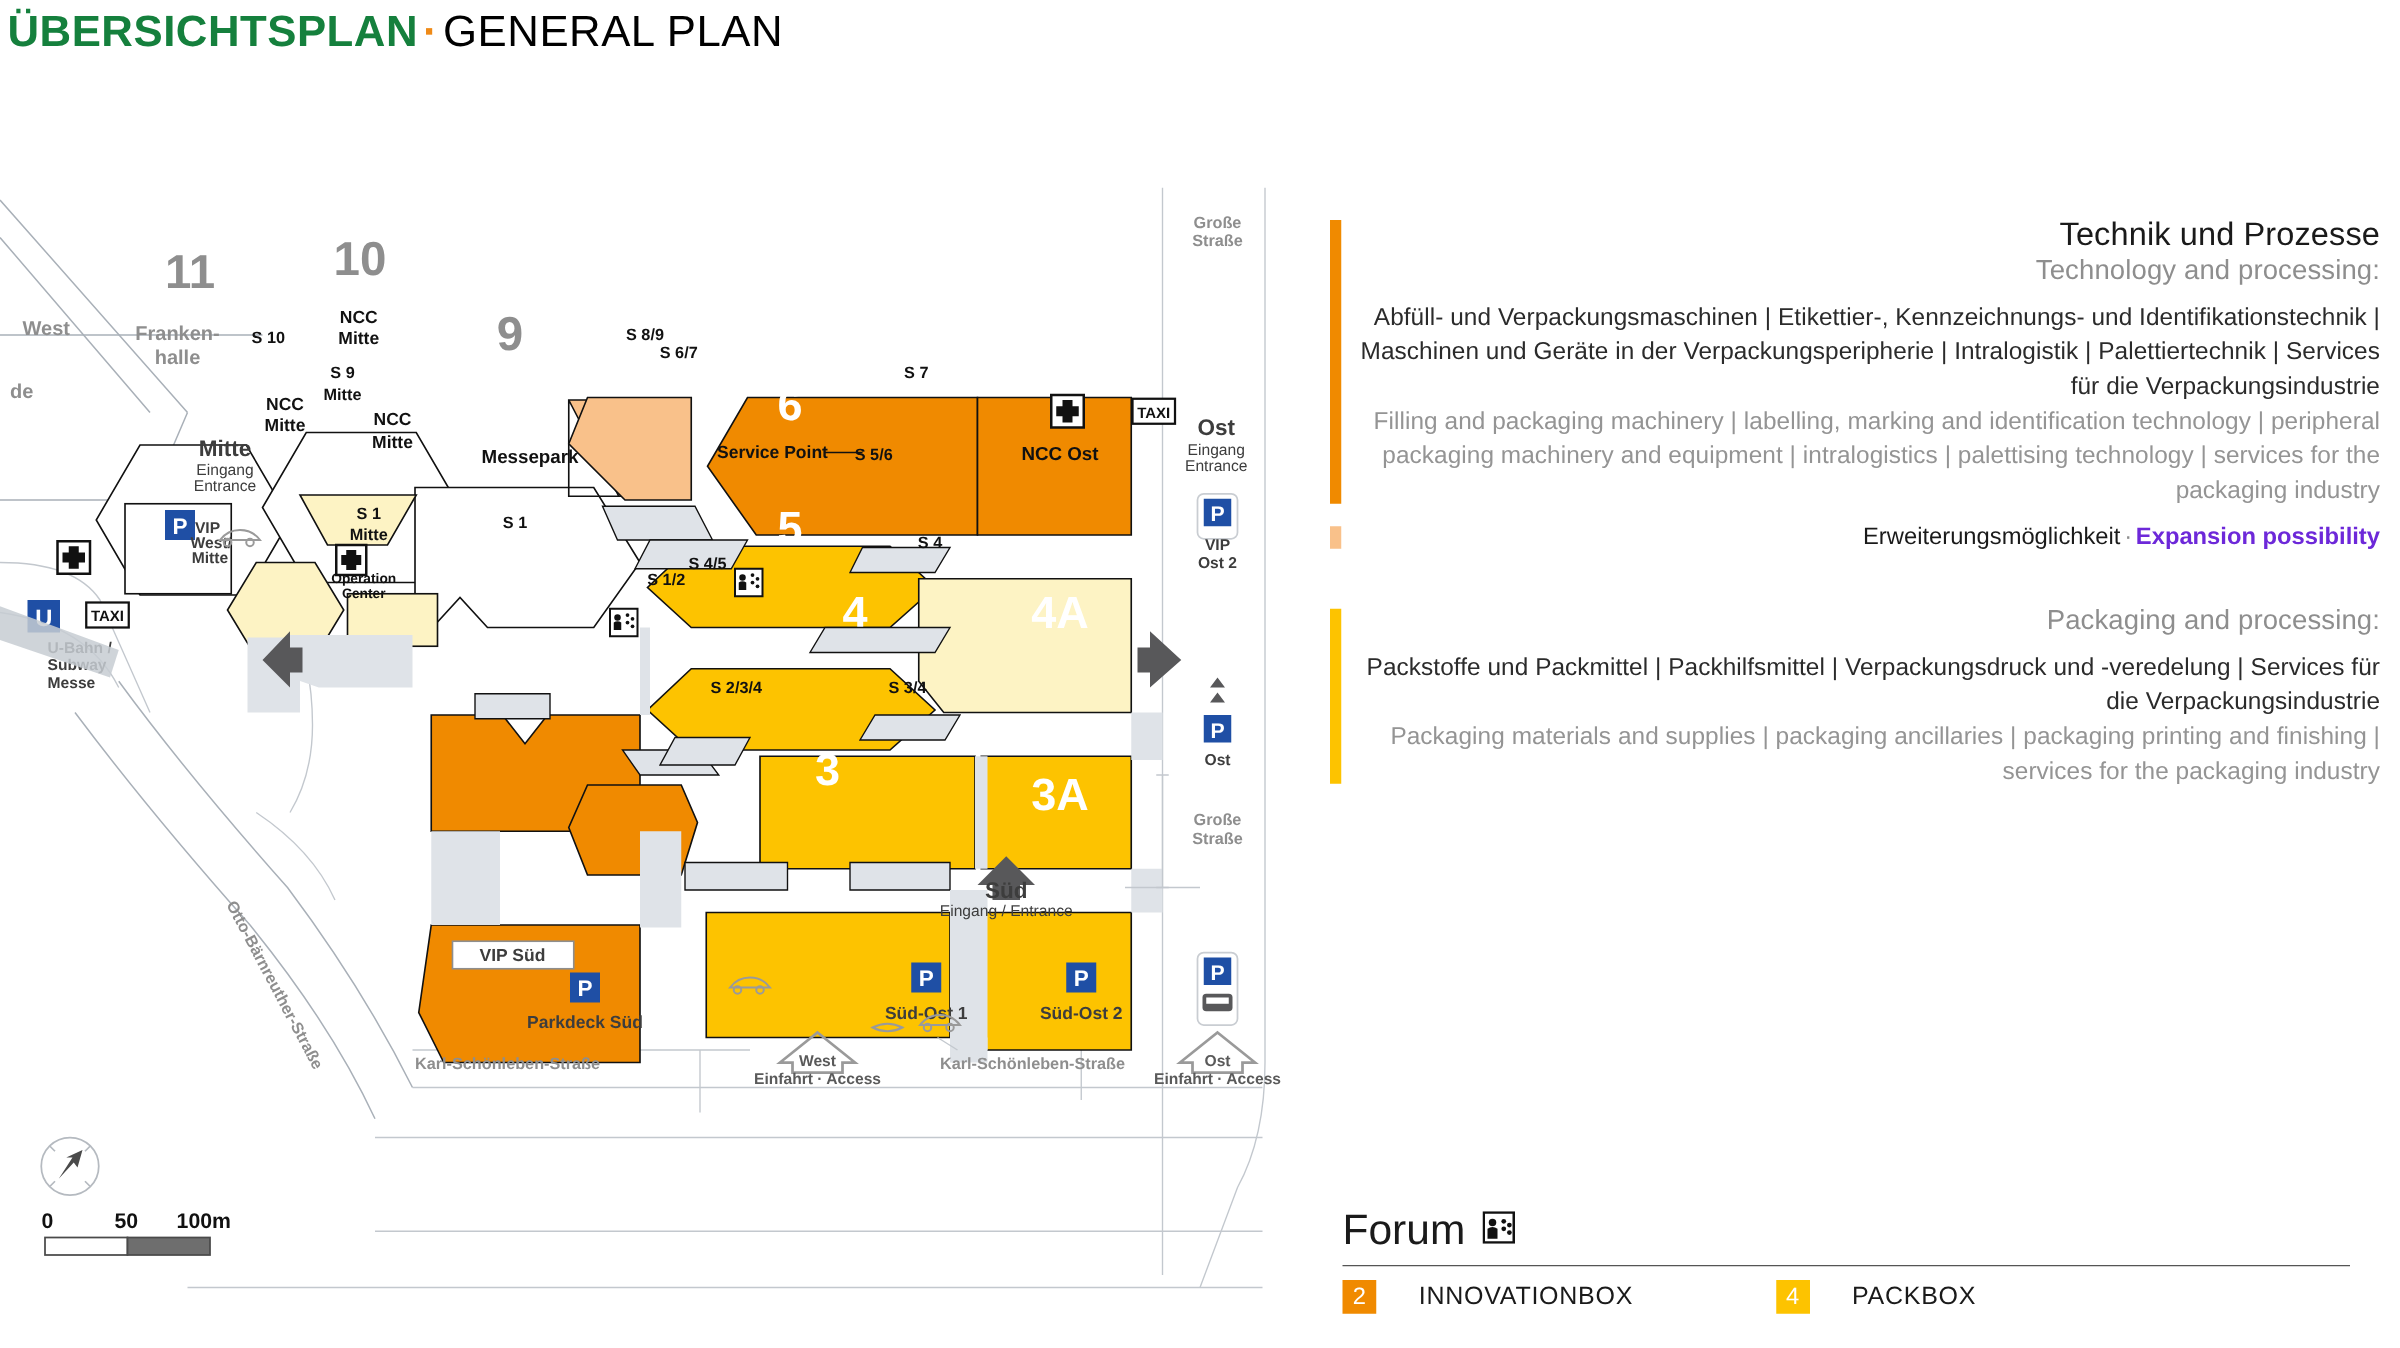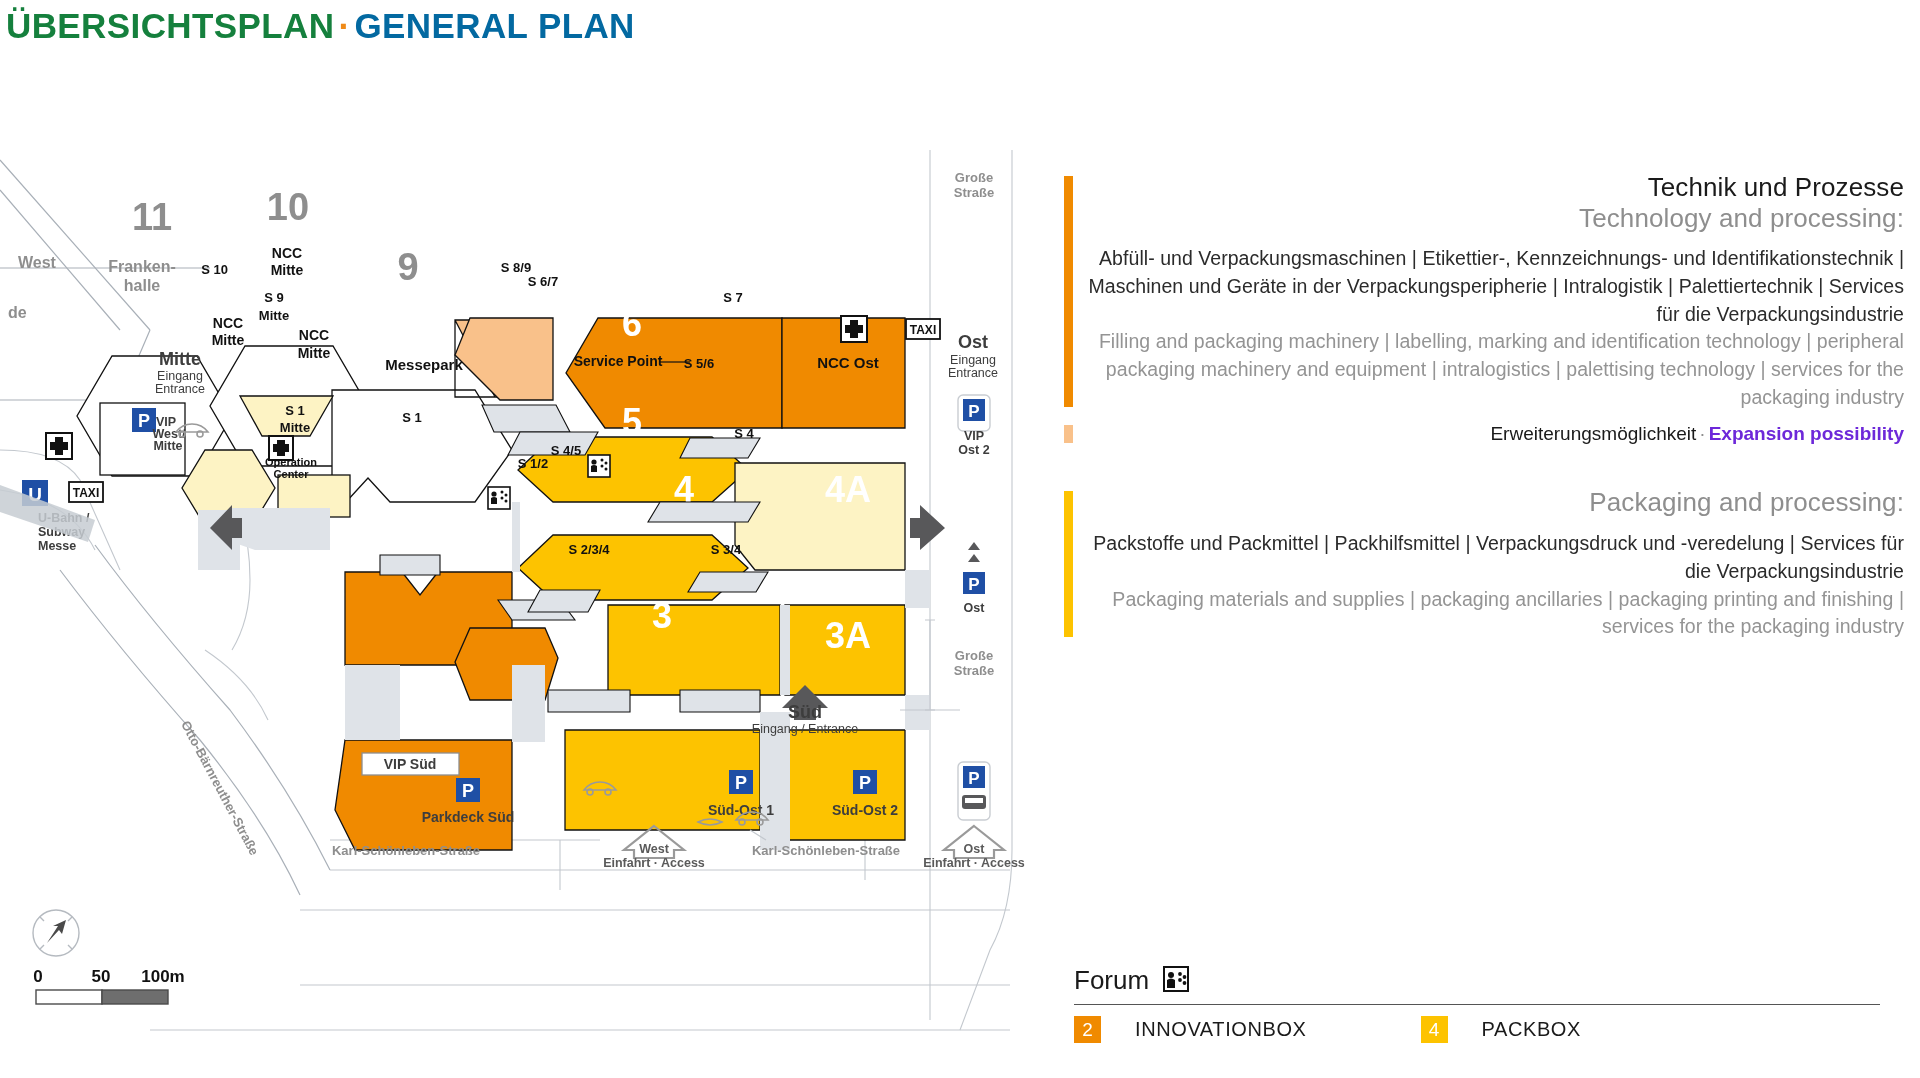--- a/index.html
+++ b/index.html
@@ -11,43 +11,43 @@
     overflow:hidden;
     position:relative;
   }
   
   #title-bar{
     position:absolute;left:6px;top:6px;
     font-size:35px;letter-spacing:.4px;white-space:nowrap;
   }
   #title-bar .t-de{color:#15803d;font-weight:bold;}
   #title-bar .t-dot{color:#ef8a17;font-weight:bold;padding:0 4px;}
-  #title-bar .t-en{color:#0369a1;font-weight:bold;}
+  #title-bar .t-en{color:#000000;font-weight:normal;}
 
   
   #map-area{position:absolute;left:0;top:150px;width:1040px;height:928px;}
   #map-svg{position:absolute;left:0;top:0;}
 
   
   #legend{position:absolute;left:1064px;top:172px;width:840px;text-align:right;}
   .legend-block{position:relative;padding-left:22px;margin-bottom:4px;}
   .legend-bar{position:absolute;left:0;top:4px;bottom:4px;width:9px;}
   .lg-title-de{font-size:26px;color:#1a1a1a;line-height:1.18;letter-spacing:.1px;}
-  .lg-title-en{font-size:26px;color:#8e8e8e;line-height:1.18;letter-spacing:.1px;margin-bottom:12px;margin-left:48px;}
+  .lg-title-en{font-size:22px;color:#8e8e8e;line-height:1.18;letter-spacing:.1px;margin-bottom:12px;margin-left:48px;}
   .lg-body-de{font-size:19.5px;color:#2b2b2b;line-height:1.42;letter-spacing:.05px;}
   .lg-body-en{font-size:19.5px;color:#949494;line-height:1.42;letter-spacing:.05px;}
   .expansion-row{position:relative;padding-left:22px;margin-top:12px;font-size:19px;}
   .expansion-row .legend-bar{top:2px;bottom:2px;}
   .exp-de{color:#1a1a1a;}
   .exp-sep{color:#8e8e8e;padding:0 3px;}
   .exp-en{color:#6d28d9;font-weight:bold;}
 
   #forum-section{position:absolute;left:1074px;top:965px;width:810px;}
   #forum-head{display:flex;align-items:center;gap:14px;}
-  #forum-head .f-label{font-size:26px;color:#1a1a1a;}
+  #forum-head .f-label{font-size:34px;color:#1a1a1a;}
   #forum-rule{border-bottom:1.4px solid #555;margin-top:8px;width:806px;}
   #forum-items{display:flex;align-items:center;margin-top:11px;}
   .forum-item{display:flex;align-items:center;gap:9px;}
   .forum-chip{
     width:27px;height:27px;display:flex;align-items:center;justify-content:center;
     color:#ffffff;font-size:19px;font-weight:normal;
   }
   .forum-name{font-size:20px;color:#1a1a1a;letter-spacing:.6px;margin-left:25px;}
   .forum-gap{width:114px;}
 </style>

